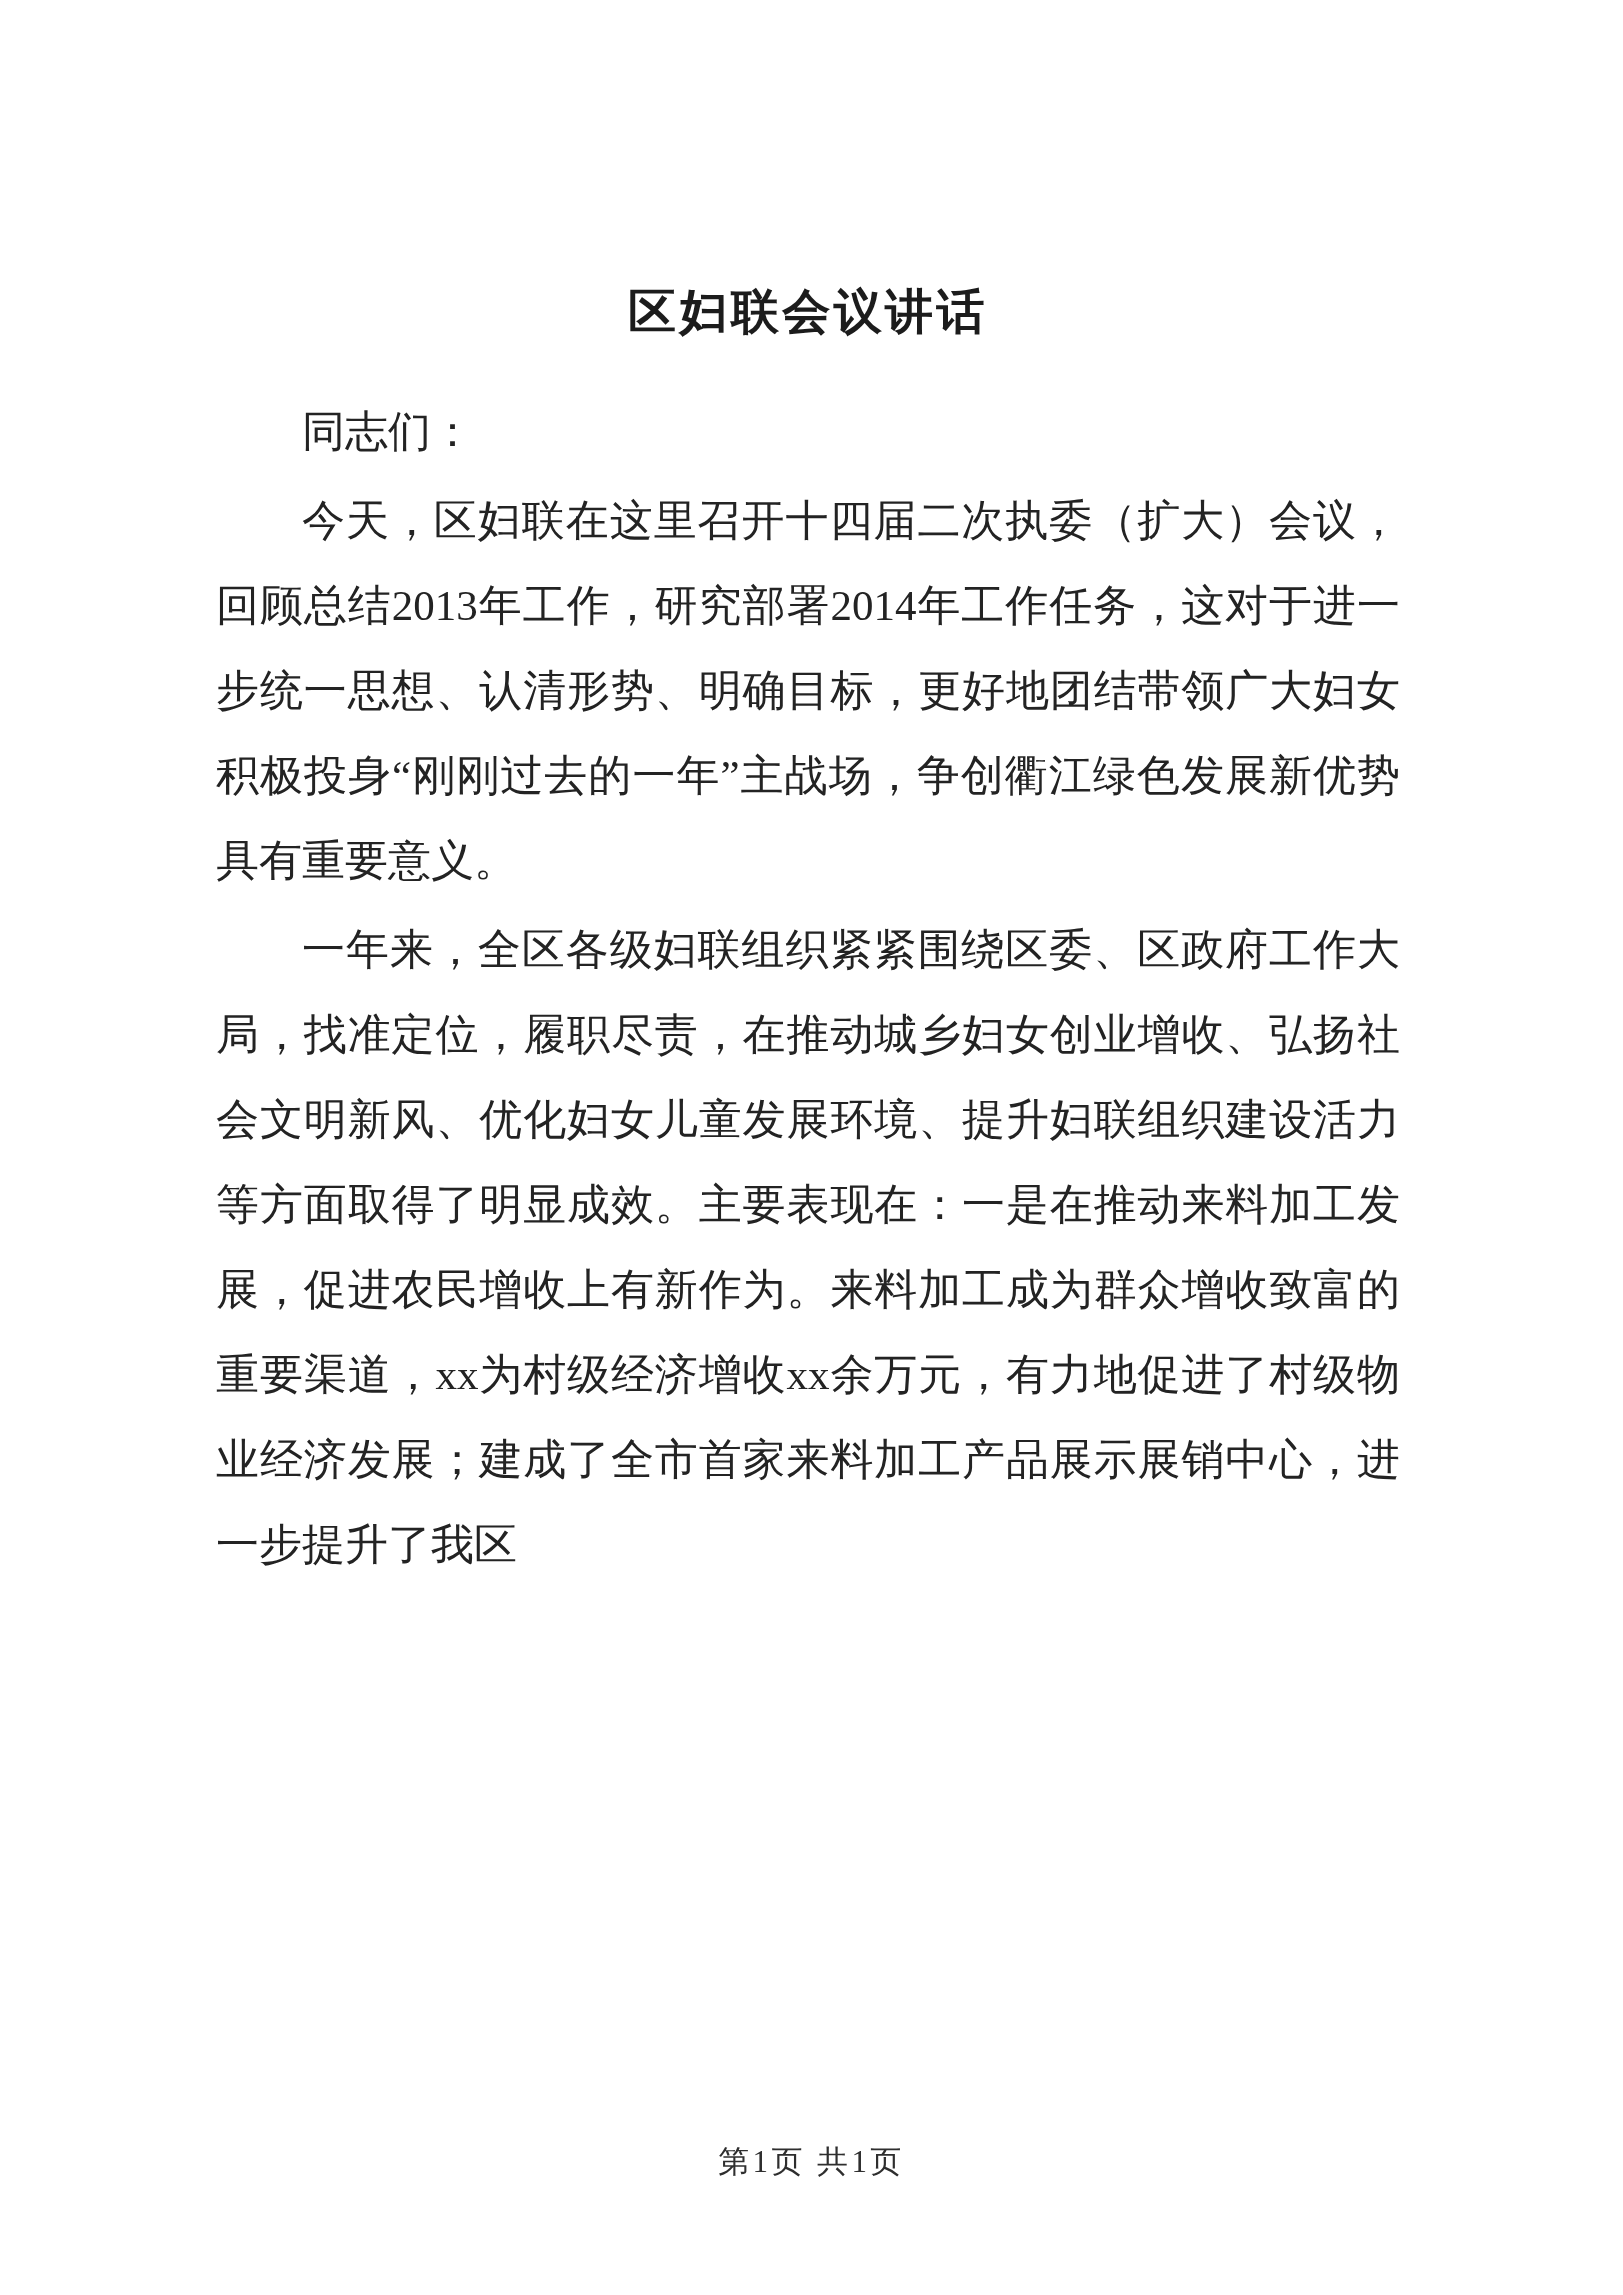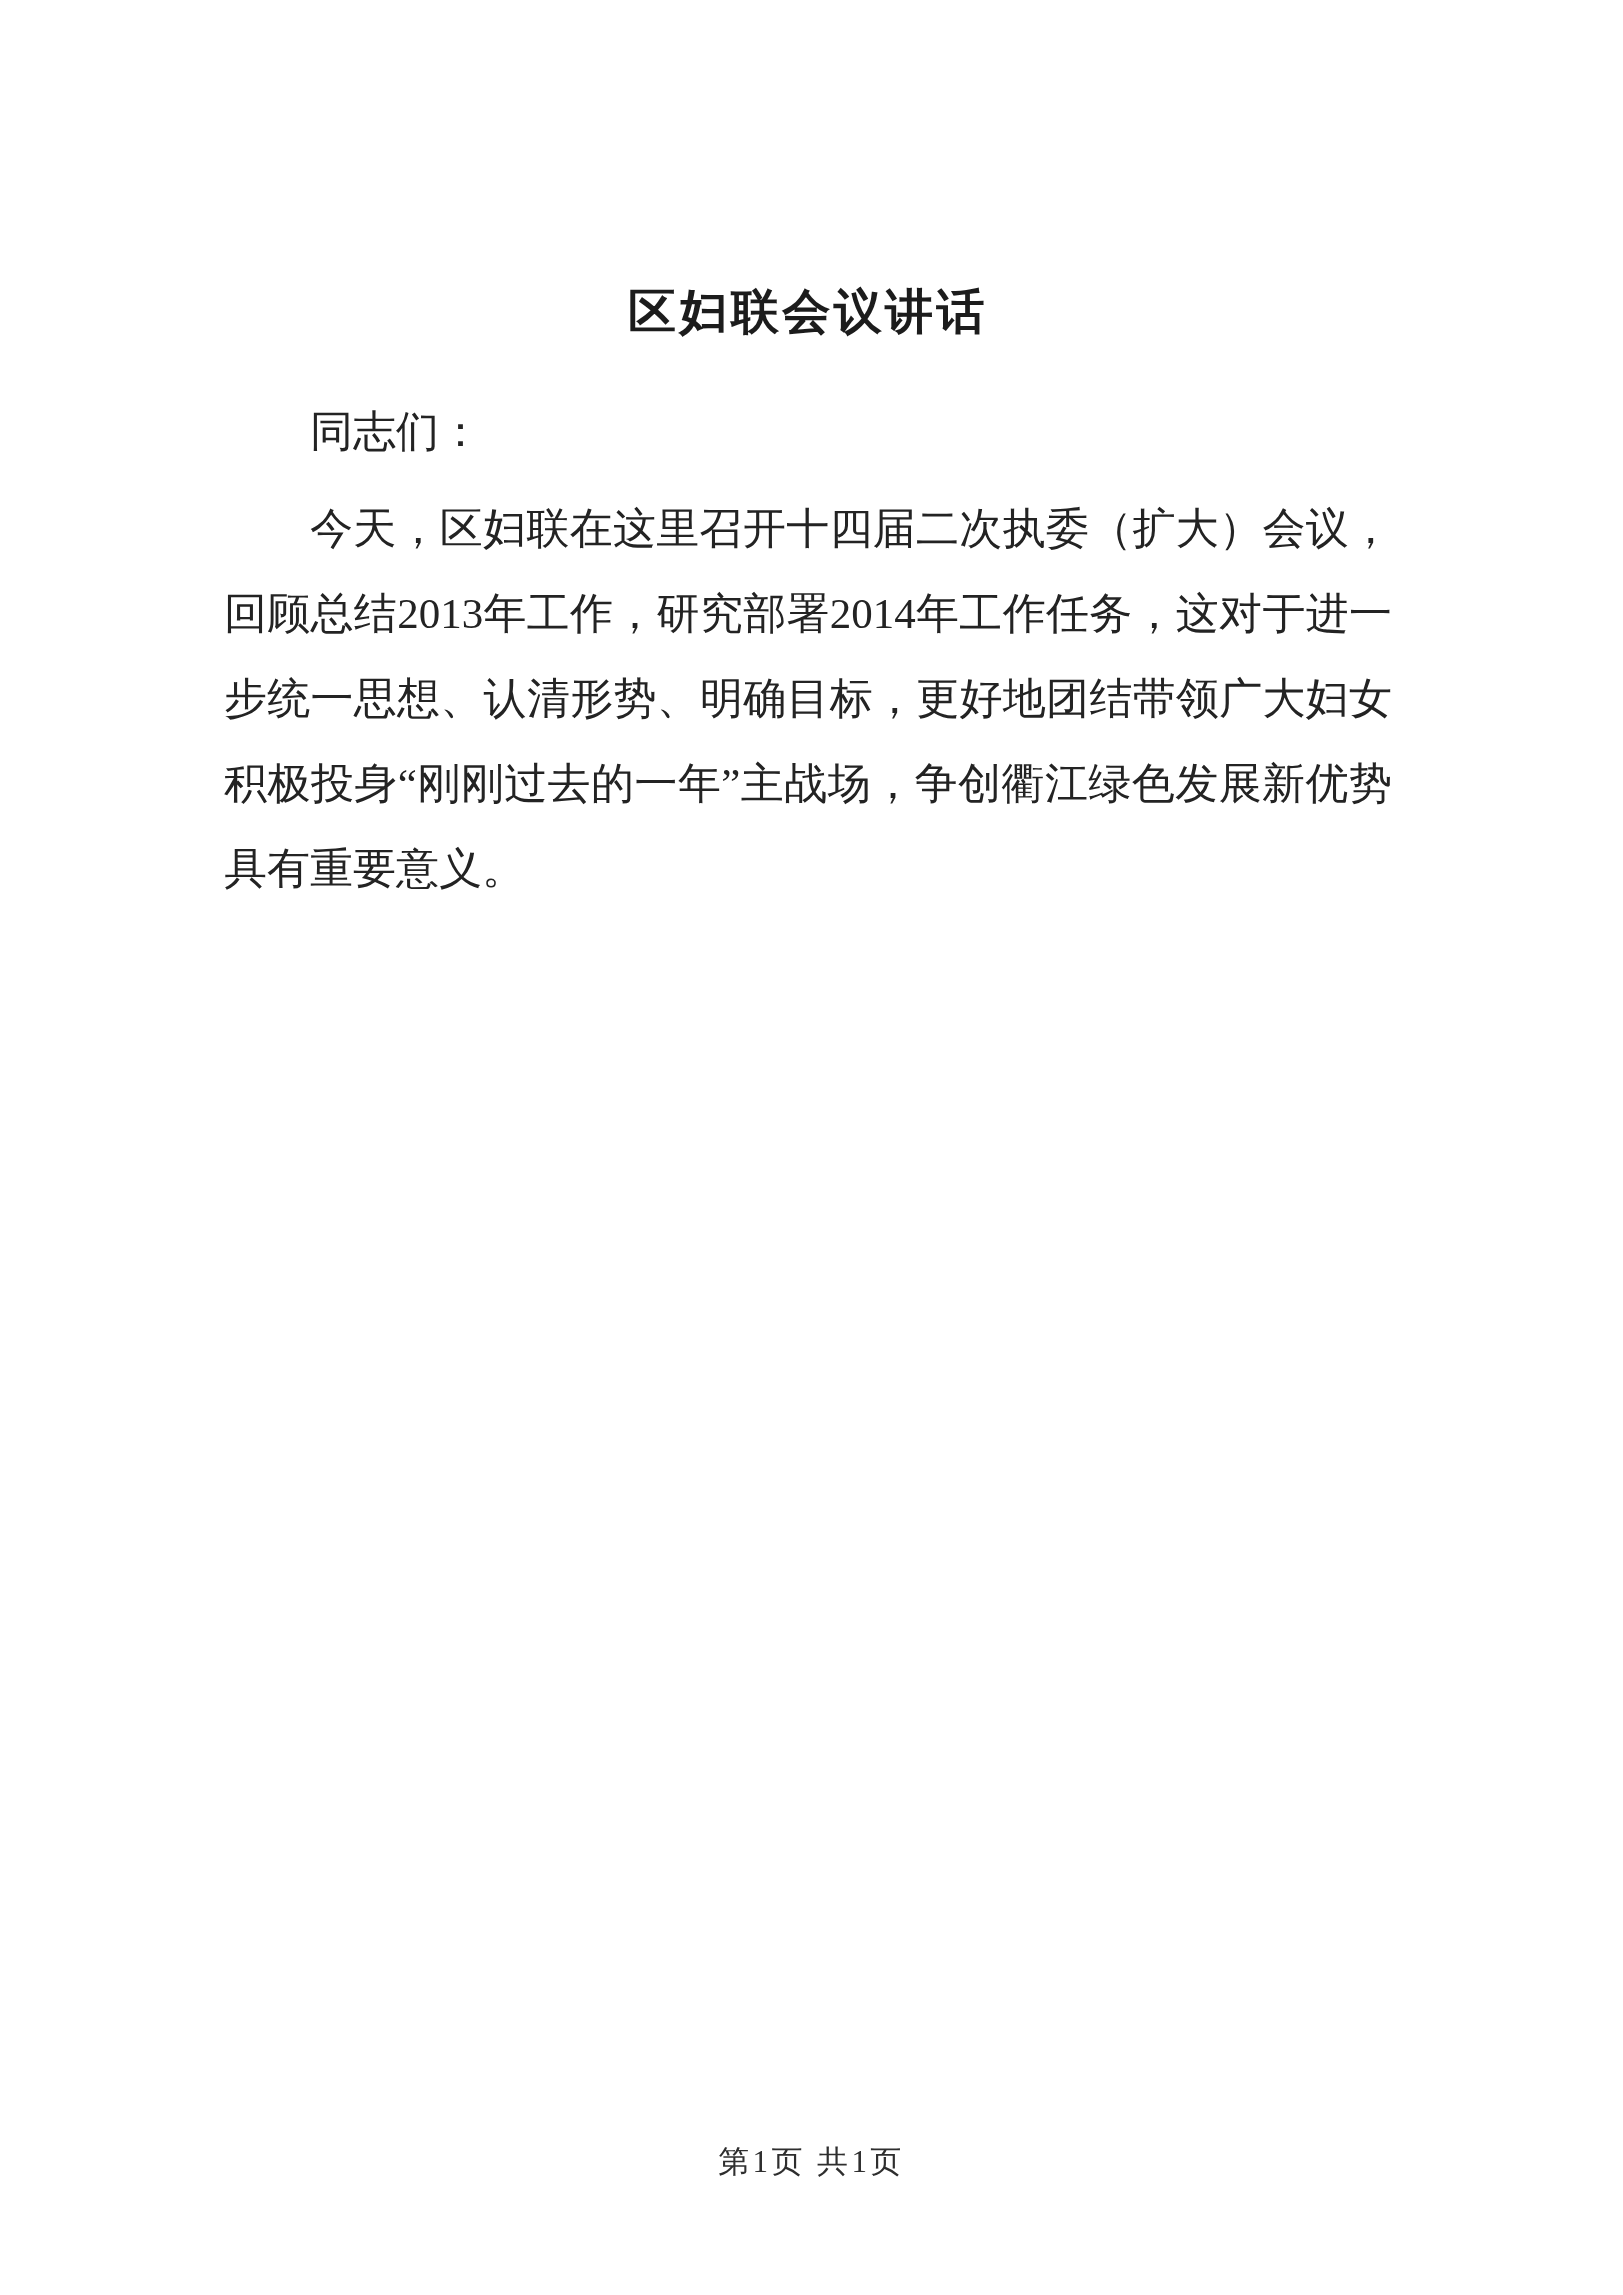--- a/index.html
+++ b/index.html
@@ -31,21 +31,21 @@
     line-height: 1.35;
     letter-spacing: 3.4px;
     color: #1c1c1c;
   }
   .doc-body {
     width: 100%;
   }
   .para {
     font-size: 43px;
     line-height: 85px;
-    margin: 12px;
+    margin: 4px;
     text-align: justify;
     text-indent: 2em;
     font-weight: 400;
     color: #232323;
     word-break: break-all;
   }
   .doc-footer {
     position: absolute;
     left: 0;
     bottom: 112px;
@@ -58,19 +58,20 @@
 </style>
 </head>
 <body>
 
 <div class="page">
   <h1 class="doc-title">区妇联会议讲话</h1>
 
   <div class="doc-body">
       <p class="para">同志们：</p>
       <p class="para">今天，区妇联在这里召开十四届二次执委（扩大）会议，回顾总结2013年工作，研究部署2014年工作任务，这对于进一步统一思想、认清形势、明确目标，更好地团结带领广大妇女积极投身“刚刚过去的一年”主战场，争创衢江绿色发展新优势具有重要意义。</p>
+      <p class="para">一年来，全区各级妇联组织紧紧围绕区委、区政府工作大局，找准定位，履职尽责，在推动城乡妇女创业增收、弘扬社会文明新风、优化妇女儿童发展环境、提升妇联组织建设活力等方面取得了明显成效。主要表现在：一是在推动来料加工发展，促进农民增收上有新作为。来料加工成为群众增收致富的重要渠道，xx为村级经济增收xx余万元，有力地促进了村级物业经济发展；建成了全市首家来料加工产品展示展销中心，进一步提升了我区</p>
     </div>
 
   <div class="doc-footer">
     <span>第1页 共1页</span>
   </div>
 </div>
 
 
 </body></html>

